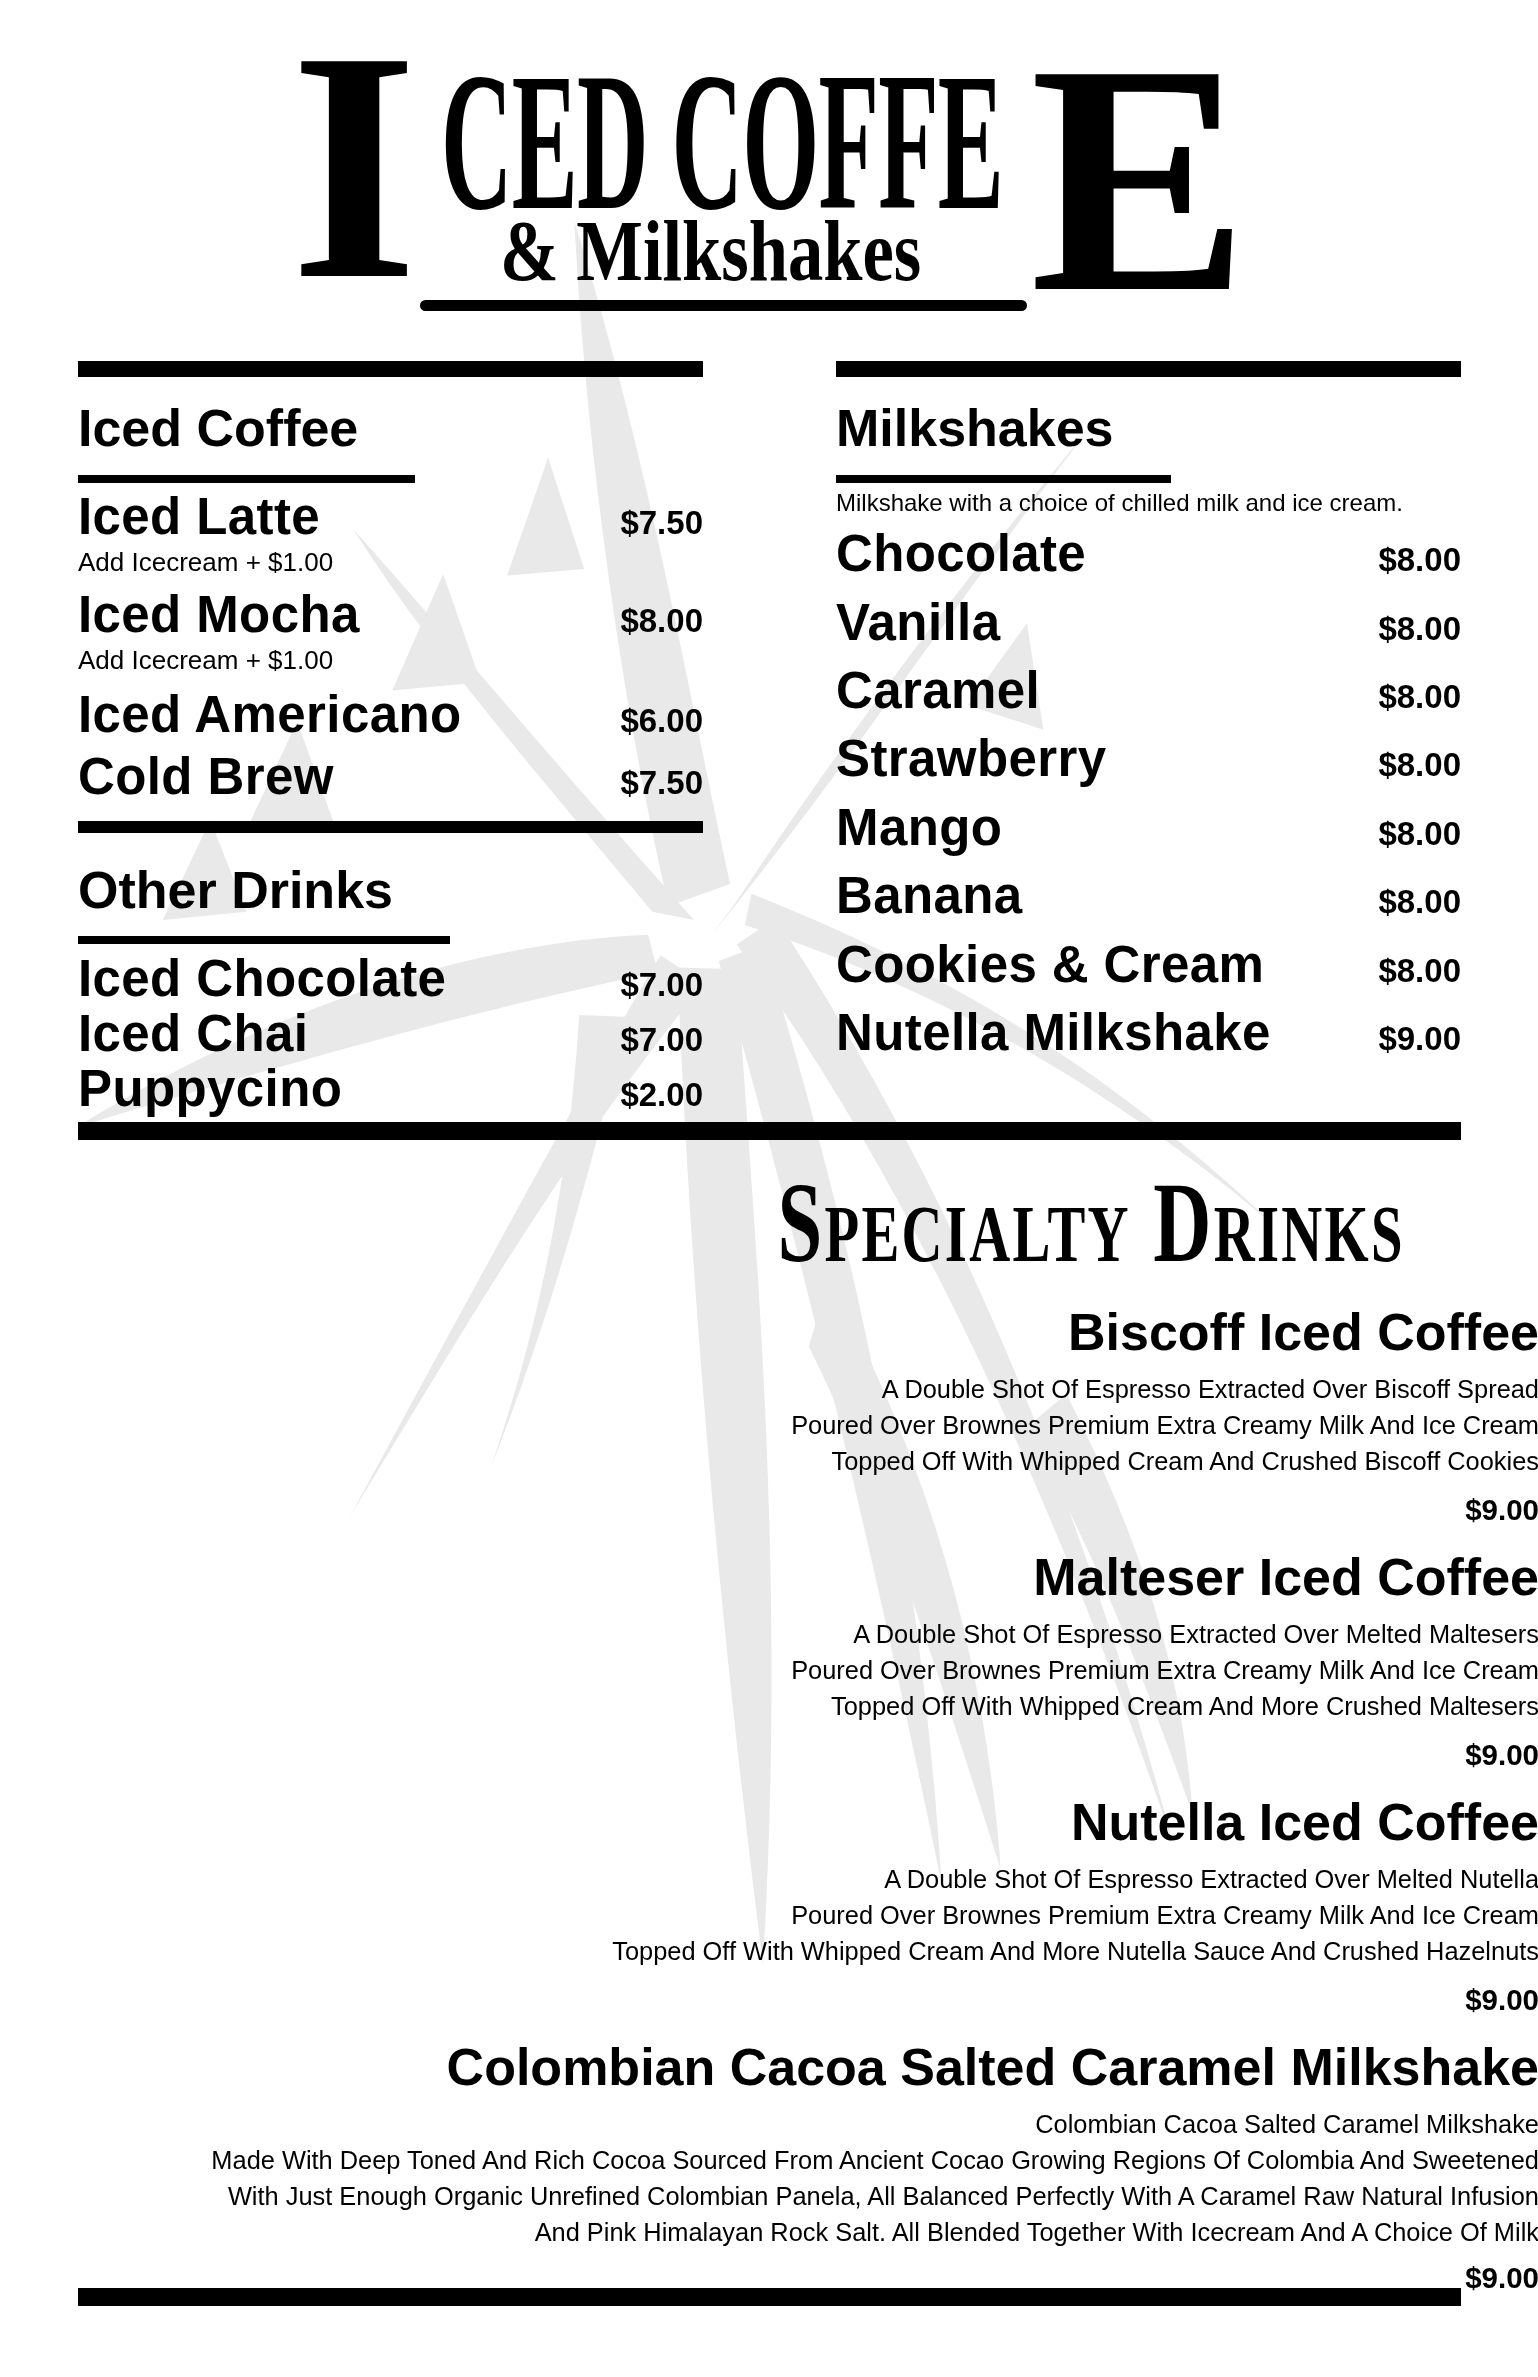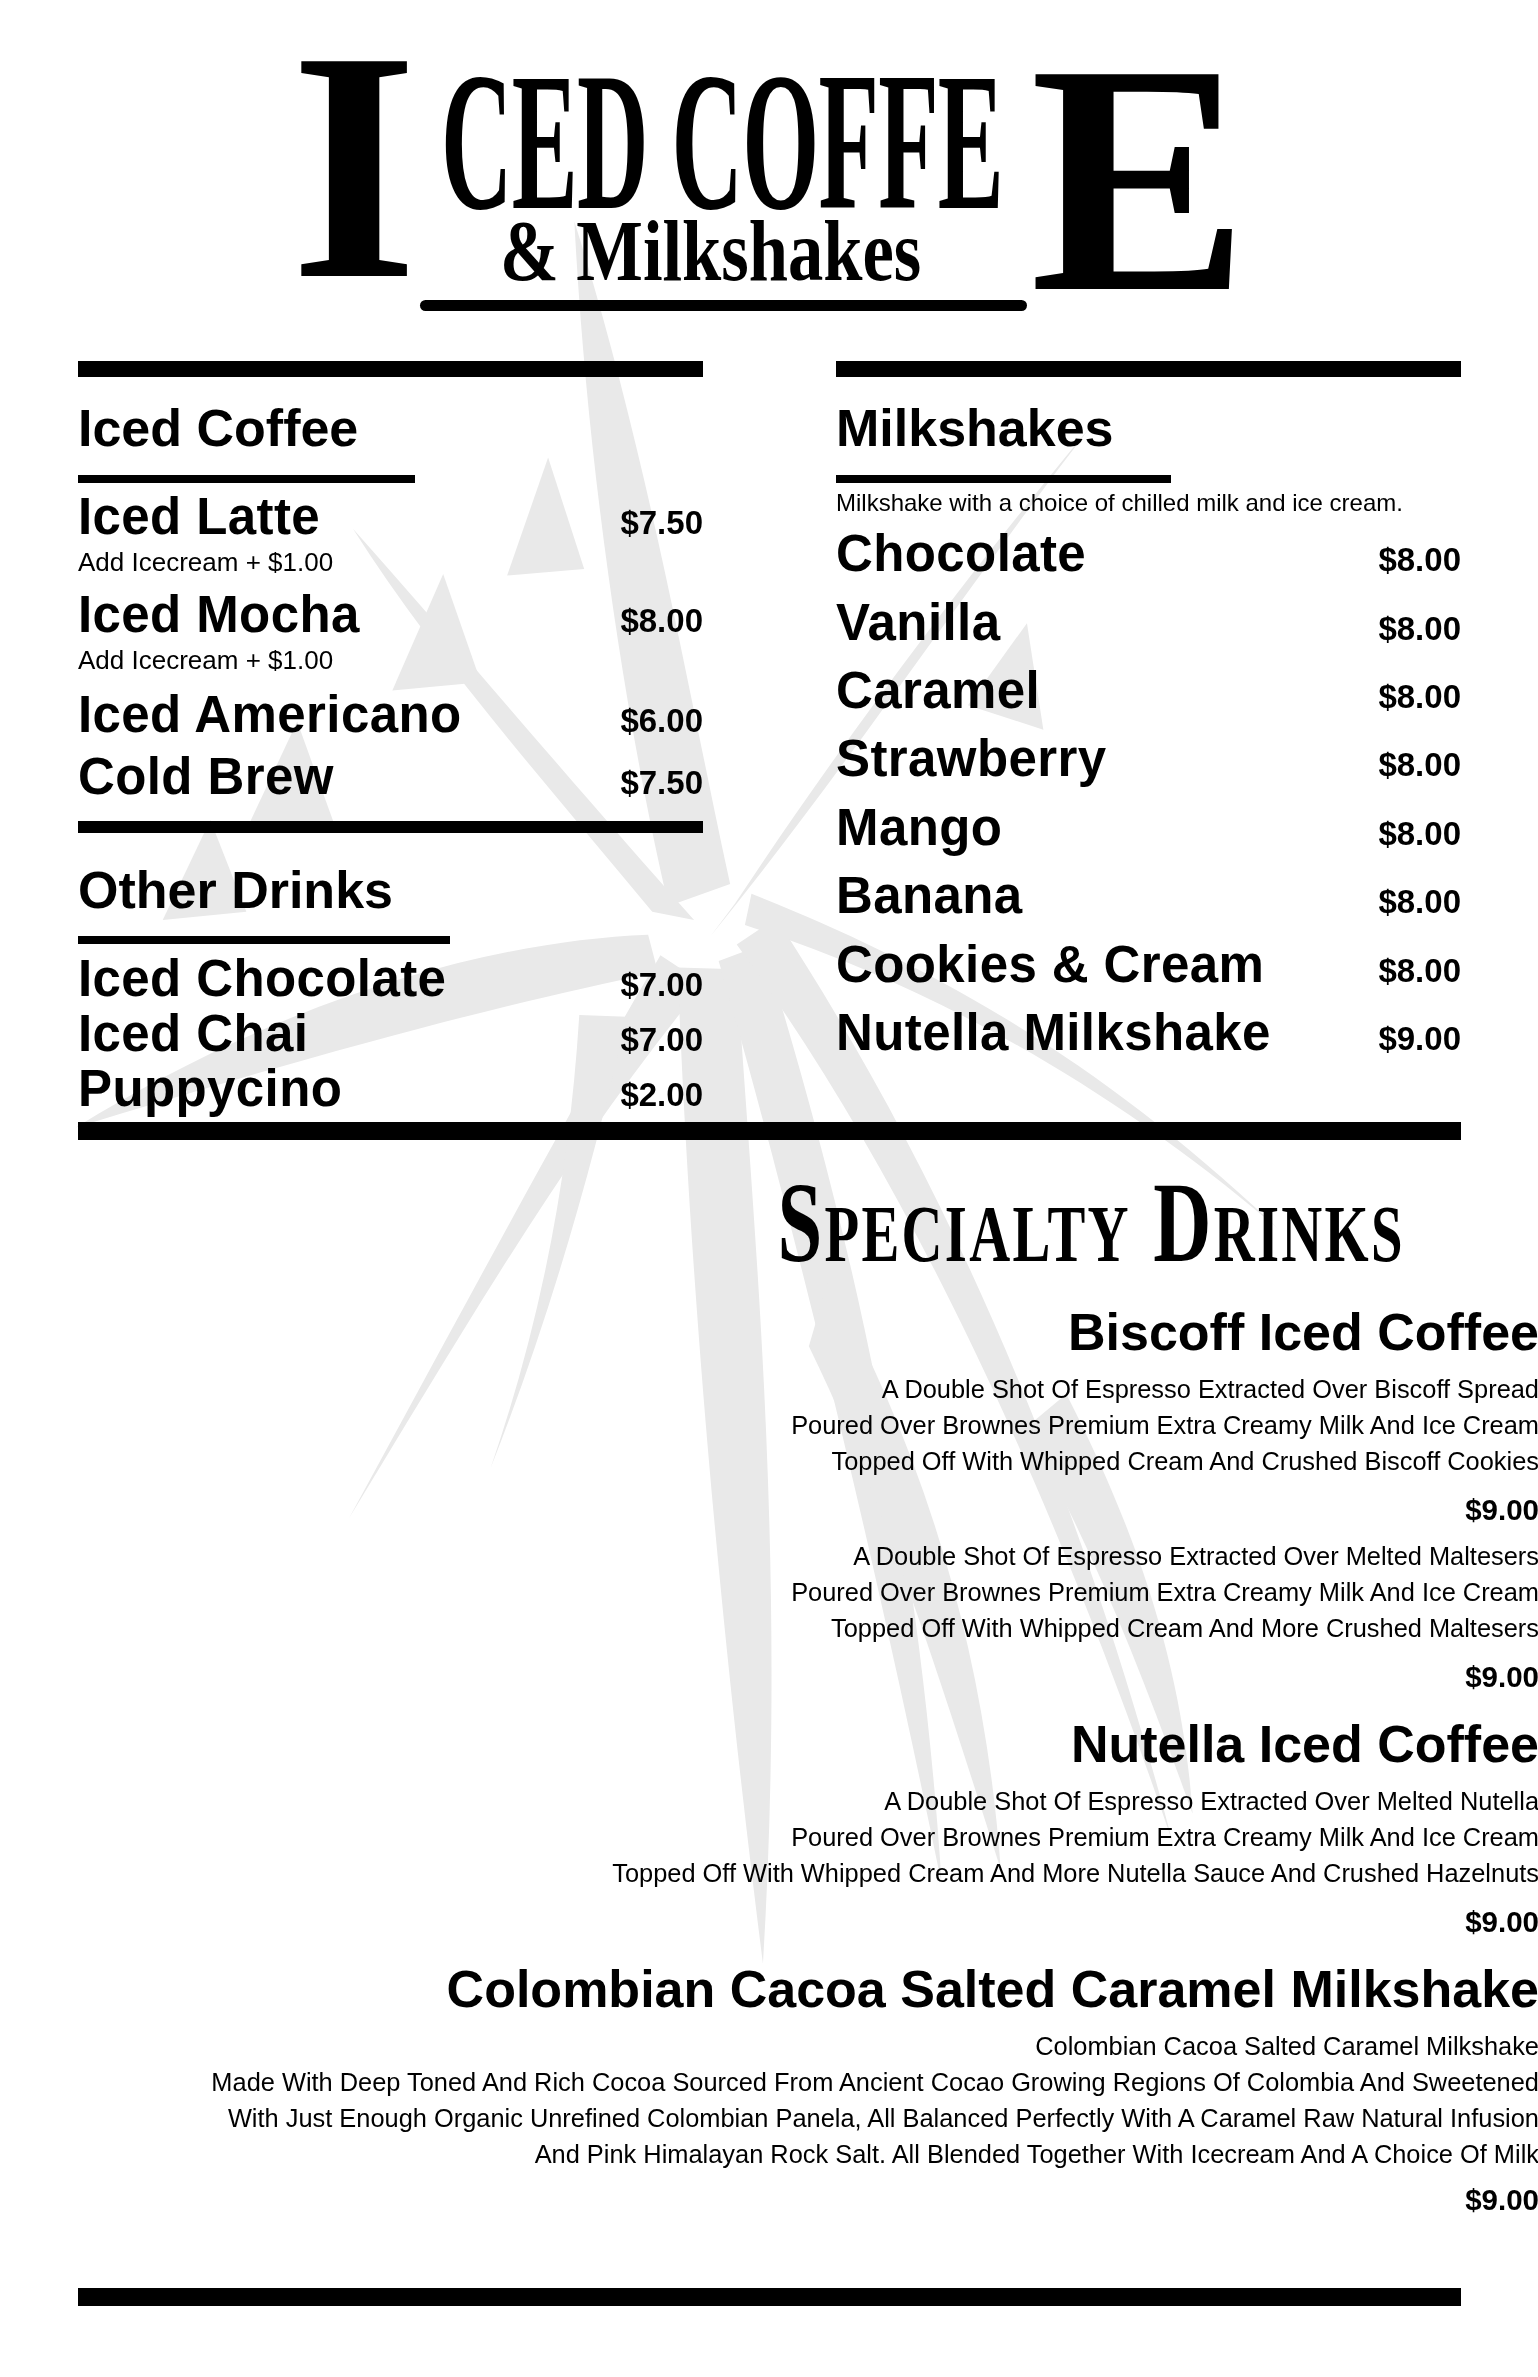--- a/index.html
+++ b/index.html
@@ -258,20 +258,21 @@
       <div class="sp-name">Biscoff Iced Coffee</div>
       <div class="sp-desc">
         <div class="sp-desc-line">A Double Shot Of Espresso Extracted Over Biscoff Spread</div>
         <div class="sp-desc-line">Poured Over Brownes Premium Extra Creamy Milk And Ice Cream</div>
         <div class="sp-desc-line">Topped Off With Whipped Cream And Crushed Biscoff Cookies</div>
       </div>
       <div class="sp-price">$9.00</div>
     </div>
 
     <div>
+      <div class="sp-name">Malteser Iced Coffee</div>
       <div class="sp-desc">
         <div class="sp-desc-line">A Double Shot Of Espresso Extracted Over Melted Maltesers</div>
         <div class="sp-desc-line">Poured Over Brownes Premium Extra Creamy Milk And Ice Cream</div>
         <div class="sp-desc-line">Topped Off With Whipped Cream And More Crushed Maltesers</div>
       </div>
       <div class="sp-price">$9.00</div>
     </div>
 
     <div>
       <div class="sp-name">Nutella Iced Coffee</div>

